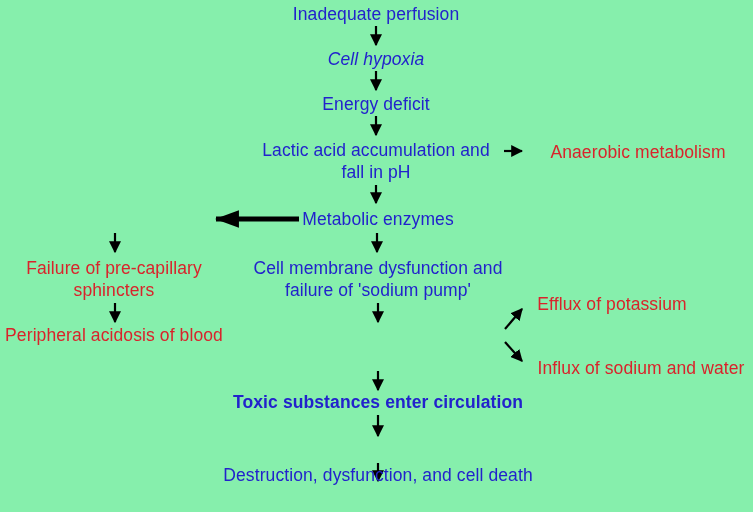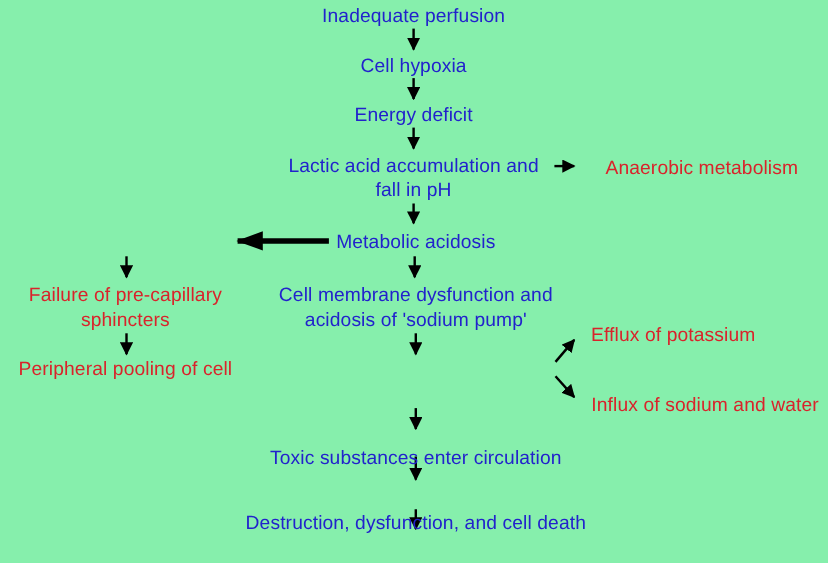--- a/index.html
+++ b/index.html
@@ -56,43 +56,43 @@
     <line x1="378" y1="303" x2="378" y2="322" stroke="#000" stroke-width="2.2" marker-end="url(#ah)"></line>
     <line x1="505" y1="329" x2="522" y2="309" stroke="#000" stroke-width="2.2" marker-end="url(#ah)"></line>
     <line x1="505" y1="342" x2="522" y2="361" stroke="#000" stroke-width="2.2" marker-end="url(#ah)"></line>
     <line x1="378" y1="371" x2="378" y2="390" stroke="#000" stroke-width="2.2" marker-end="url(#ah)"></line>
     <line x1="378" y1="415" x2="378" y2="436" stroke="#000" stroke-width="2.2" marker-end="url(#ah)"></line>
     <line x1="378" y1="463" x2="378" y2="481" stroke="#000" stroke-width="2.2" marker-end="url(#ah)"></line>
   </svg>
 
   <div class="node c-blue" style="left:376px; top:14px;">Inadequate perfusion</div>
 
-  <div class="node c-blue" style="left:376px; top:59px;">Cell hypoxia</div>
+  <div class="node c-blue" style="left:376px; top:59px;font-style:italic;">Cell hypoxia</div>
 
   <div class="node c-blue" style="left:376px; top:104px;">Energy deficit</div>
 
   <div class="node c-blue" style="left:376px; top:161px;">Lactic acid accumulation and
 fall in pH</div>
 
   <div class="node c-red" style="left:638px; top:152px;">Anaerobic metabolism</div>
 
-  <div class="node c-blue" style="left:378px; top:219px;">Metabolic acidosis</div>
+  <div class="node c-blue" style="left:378px; top:219px;">Metabolic enzymes</div>
 
 
   <div class="node c-red" style="left:114px; top:279px;">Failure of pre-capillary
 sphincters</div>
 
-  <div class="node c-red" style="left:114px; top:335px;">Peripheral pooling of cell</div>
+  <div class="node c-red" style="left:114px; top:335px;">Peripheral acidosis of blood</div>
 
   <div class="node c-blue" style="left:378px; top:279px;">Cell membrane dysfunction and
-acidosis of 'sodium pump'</div>
+failure of 'sodium pump'</div>
 
 
   <div class="node c-red" style="left:641px; top:368px;">Influx of sodium and water</div>
 
   <div class="node c-red" style="left:612px; top:304px;">Efflux of potassium</div>
 
-  <div class="node c-blue" style="left:378px; top:416px;">Toxic substances enter circulation</div>
+  <div class="node c-blue" style="left:378px; top:402px;font-weight:bold;">Toxic substances enter circulation</div>
 
 
   <div class="node c-blue" style="left:378px; top:475px;">Destruction, dysfunction, and cell death</div>
 
 </div>
 
 </body></html>

